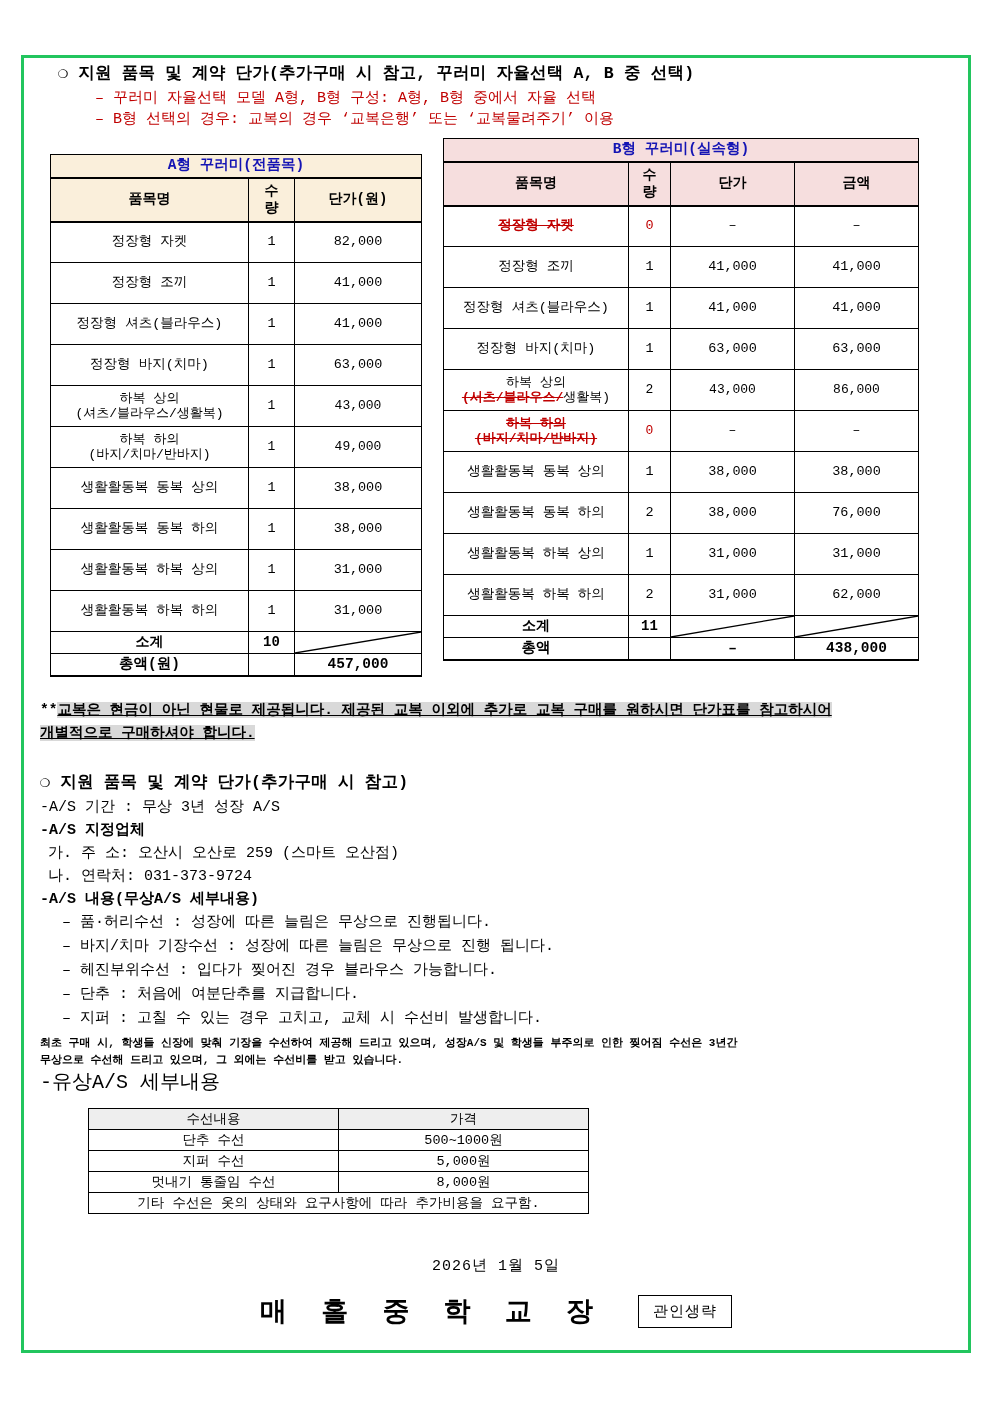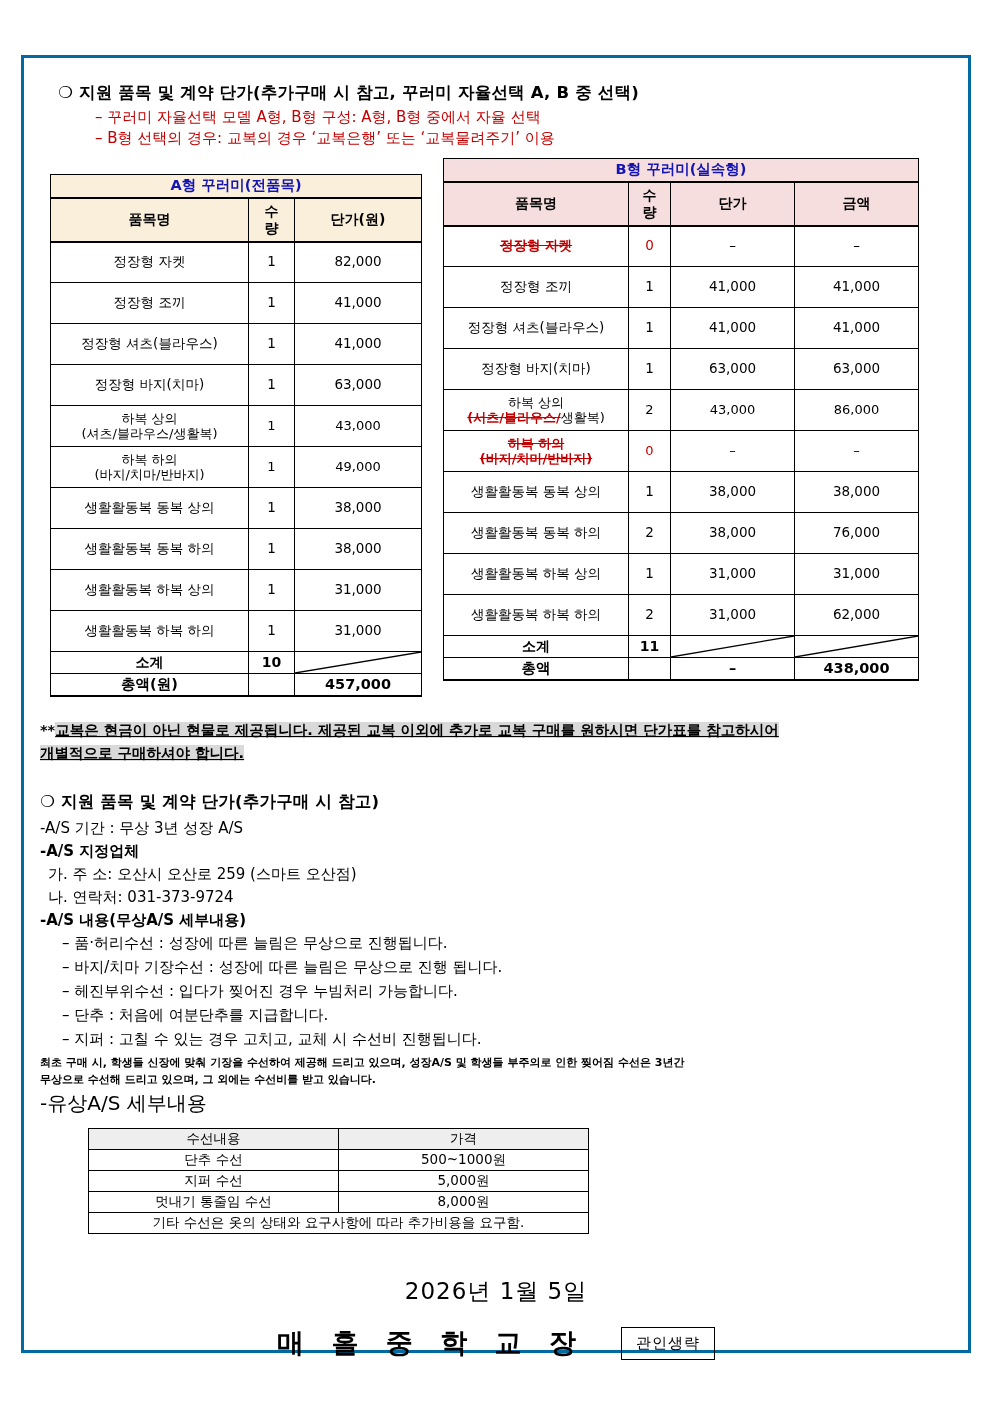--- a/index.html
+++ b/index.html
@@ -11,22 +11,23 @@
     width: 992px; height: 1403px;
     font-family: "DejaVu Sans", "Liberation Sans", sans-serif;
     color: #000;
     position: relative;
     overflow: hidden;
   }
   .page-frame {
     position: absolute;
     left: 21px; top: 55px;
     width: 950px; height: 1298px;
-    border: 3px solid #0369a1;
-    padding: 24px 16px 0 16px;
+    border: 3px solid #22c55e;
+    padding: 4px 16px 0 16px;
+    font-family: Liberation Mono, monospace;
   }
 
   
   .sec-head {
     font-size: 16.5px;
     font-weight: bold;
     letter-spacing: .2px;
     margin: 0 0 4px 18px;
     white-space: nowrap;
   }
@@ -156,21 +157,21 @@
     border: 1px solid #000;
     text-align: center;
     font-size: 13.5px;
     height: 21px;
     padding: 0 2px;
   }
   table.repair tr.rhdr td { background: #eeeeee; }
 
   
   .footer { margin-top: 42px; text-align: center; }
-  .f-date { font-size: 23px; letter-spacing: 1px; }
+  .f-date { font-size: 15px; letter-spacing: 1px; }
   .f-row {
     margin-top: 18px;
     display: flex;
     justify-content: center;
     align-items: center;
     gap: 36px;
   }
   .f-school {
     font-size: 27px;
     font-weight: bold;
@@ -400,23 +401,23 @@
 
   <div class="as-block">
     <div class="sec-head" style="margin-left:0">❍ 지원 품목 및 계약 단가(추가구매 시 참고)</div>
     <div class="as-line">-A/S 기간 : 무상 3년 성장 A/S</div>
     <div class="as-line b">-A/S 지정업체</div>
     <div class="as-line indent">가. 주   소: 오산시 오산로 259 (스마트 오산점)</div>
     <div class="as-line indent">나. 연락처: 031-373-9724</div>
     <div class="as-line b">-A/S 내용(무상A/S 세부내용)</div>
     <div class="as-dash">–  품·허리수선 : 성장에 따른 늘림은 무상으로 진행됩니다.</div>
     <div class="as-dash">–  바지/치마 기장수선 : 성장에 따른 늘림은 무상으로 진행 됩니다.</div>
-    <div class="as-dash">–  헤진부위수선 : 입다가 찢어진 경우 누빔처리 가능합니다.</div>
+    <div class="as-dash">–  헤진부위수선 : 입다가 찢어진 경우 블라우스 가능합니다.</div>
     <div class="as-dash">–  단추 : 처음에 여분단추를 지급합니다.</div>
-    <div class="as-dash">–  지퍼 : 고칠 수 있는 경우 고치고, 교체 시 수선비 진행됩니다.</div>
+    <div class="as-dash">–  지퍼 : 고칠 수 있는 경우 고치고, 교체 시 수선비 발생합니다.</div>
     <div class="para">
       <span>최초 구매 시, 학생들 신장에 맞춰 기장을 수선하여 제공해 드리고 있으며, 성장A/S 및 학생들 부주의로 인한 찢어짐 수선은 3년간</span><br>
       <span>무상으로 수선해 드리고 있으며, 그 외에는 수선비를 받고 있습니다.</span>
     </div>
     <div class="as-tail">-유상A/S 세부내용</div>
   </div>
 
   <div class="repair-wrap">
     <table class="repair">
       <colgroup>

